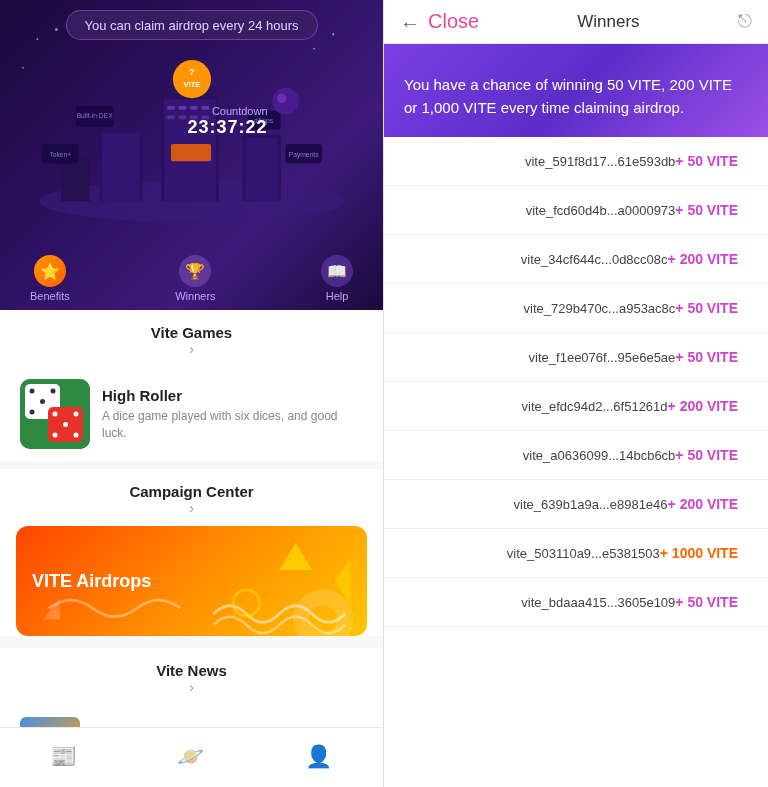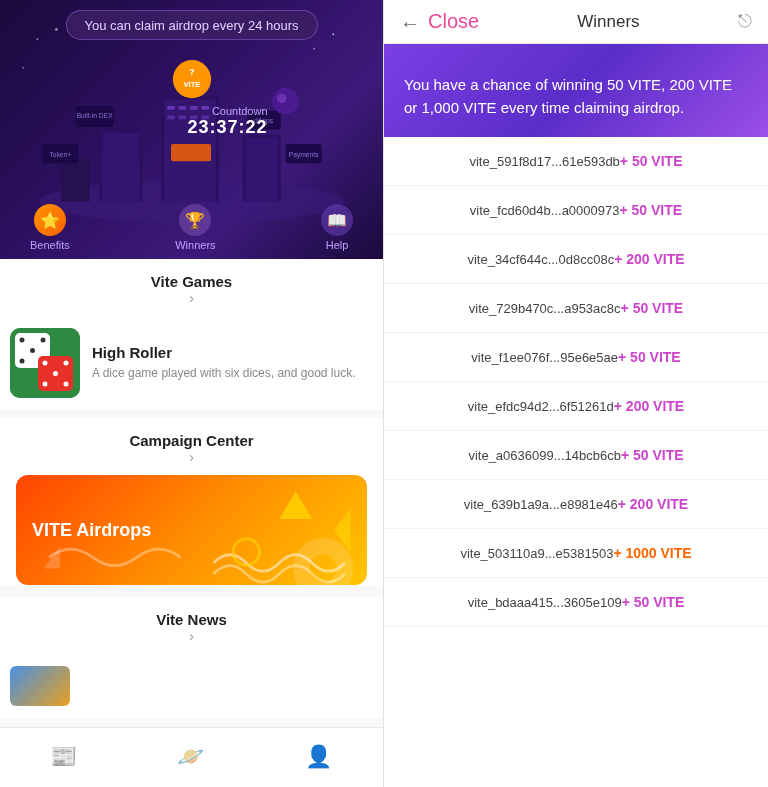--- a/index.html
+++ b/index.html
@@ -1,21 +1,21 @@
 <!DOCTYPE html>
 <html><head>
   <meta charset="utf-8">
   <style>
     * { box-sizing: border-box; margin: 0; padding: 0; }
     body { font-family: -apple-system, BlinkMacSystemFont, 'Segoe UI', sans-serif; display: flex; width: 768px; height: 787px; overflow: hidden; background: #f5f5f5; }
 
     
     .left-panel { width: 383px; display: flex; flex-direction: column; background: #fff; position: relative; overflow: hidden; }
 
-    .hero-section { width: 100%; height: 259px; background: linear-gradient(135deg, #1a0a3c 0%, #2d1060 40%, #3d1a7a 70%, #1a0a3c 100%); position: relative; overflow: hidden; display: flex; flex-direction: column; align-items: center; }
+    .hero-section { width: 100%; height: 310px; background: linear-gradient(135deg, #1a0a3c 0%, #2d1060 40%, #3d1a7a 70%, #1a0a3c 100%); position: relative; overflow: hidden; display: flex; flex-direction: column; align-items: center; }
 
     .airdrop-banner { position: absolute; top: 10px; left: 50%; transform: translateX(-50%); background: rgba(60,30,100,0.85); border: 1px solid rgba(180,120,255,0.4); border-radius: 20px; padding: 5px 18px; white-space: nowrap; z-index: 10; }
     .airdrop-banner span { color: #e0d0ff; font-size: 13px; }
 
     .city-illustration { width: 100%; height: 230px; position: relative; display: flex; align-items: center; justify-content: center; margin-top: 10px; }
 
     
     .city-svg { width: 100%; height: 210px; }
 
     .countdown-text { position: absolute; top: 95px; left: 50%; transform: translateX(-50%); text-align: right; z-index: 5; margin-left: 36px; }
@@ -28,21 +28,21 @@
     .hero-icon.orange { background: linear-gradient(135deg, #ff9500, #ff6000); }
     .hero-icon.gray { background: rgba(150,100,200,0.4); }
     .hero-icon.purple { background: rgba(100,60,180,0.6); }
 
     .left-content { flex: 1; overflow-y: auto; background: #f8f8f8; }
 
     .section-header { display: flex; justify-content: space-between; align-items: center; padding: 14px 16px 10px; background: #fff; flex-direction: column; }
     .section-title { font-size: 15px; font-weight: 600; color: #222; }
     .chevron-right { color: #999; font-size: 14px; }
 
-    .game-card { background: #fff; margin: 0 0 8px 0; padding: 12px 10px; display: flex; align-items: center; gap: 12px; }
+    .game-card { background: #fff; margin: 0 0 8px 0; padding: 12px 20px; display: flex; align-items: center; gap: 12px; }
     .game-thumb { width: 70px; height: 70px; border-radius: 10px; background: linear-gradient(135deg, #2d8a40, #1a6030); display: flex; align-items: center; justify-content: center; font-size: 28px; flex-shrink: 0; overflow: hidden; position: relative; }
     .game-info h3 { font-size: 15px; font-weight: 600; color: #222; margin-bottom: 4px; }
     .game-info p { font-size: 12px; color: #888; line-height: 1.4; }
 
     .campaign-section { background: #fff; margin-bottom: 8px; }
     .campaign-banner { width: calc(100% - 32px); margin: 0 16px 12px; height: 110px; border-radius: 12px; background: linear-gradient(135deg, #ff4500, #ff8c00, #ffc500); position: relative; overflow: hidden; display: flex; align-items: center; padding: 16px; }
     .campaign-title { color: #fff; font-size: 18px; font-weight: 800; z-index: 2; }
 
     .news-section { background: #fff; }
     .news-thumb-placeholder { width: 60px; height: 40px; background: linear-gradient(135deg, #4a90e2, #e8a020); border-radius: 6px; }
@@ -57,21 +57,21 @@
     .right-header { display: flex; align-items: center; justify-content: space-between; padding: 10px 16px; border-bottom: 1px solid #e8e8e8; background: #fff; }
     .header-left { display: flex; align-items: center; gap: 8px; }
     .back-arrow { color: #666; font-size: 20px; cursor: pointer; }
     .winners-title { font-size: 17px; font-weight: 500; color: #333; text-align: center; flex: 1; }
     .export-icon { color: #999; font-size: 18px; cursor: pointer; }
 
     .winners-hero { background: linear-gradient(135deg, #7b3fe4, #5b2dc8, #9b4fe8); padding: 18px 20px; }
     .winners-hero p { color: #fff; font-size: 15px; line-height: 1.5; font-weight: 400; margin-top: 12px; }
 
     .winners-list { flex: 1; overflow-y: auto; }
-    .winner-item { display: flex; justify-content: center; align-items: center; padding: 16px 4px; border-bottom: 1px solid #f0f0f0; }
+    .winner-item { display: flex; justify-content: flex-end; align-items: center; padding: 16px 30px; border-bottom: 1px solid #f0f0f0; }
     .winner-address { color: #444; font-size: 13px; }
     .winner-amount { font-size: 14px; font-weight: 600; }
     .amount-50 { color: #cc44cc; }
     .amount-200 { color: #cc44cc; }
     .amount-1000 { color: #ff6600; }
 
     
     .right-panel ::-webkit-scrollbar { width: 4px; }
     .right-panel ::-webkit-scrollbar-track { background: #f1f1f1; }
     .right-panel ::-webkit-scrollbar-thumb { background: #a070e0; border-radius: 2px; }

